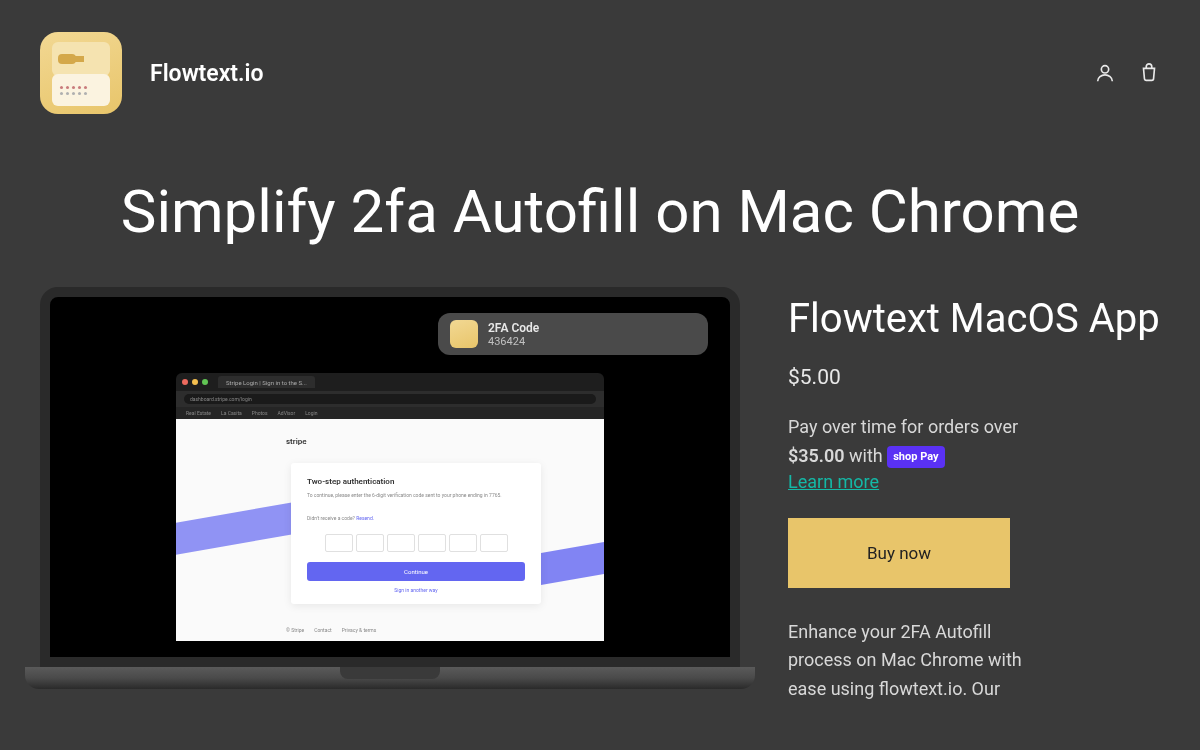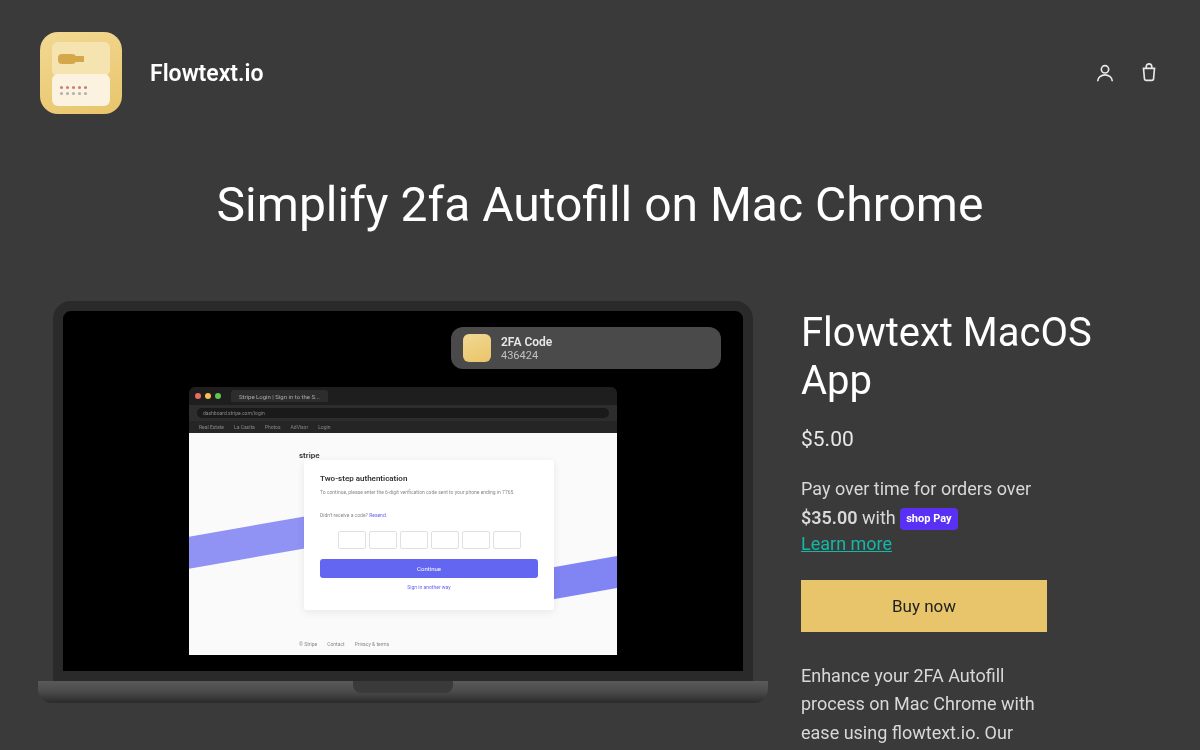--- a/index.html
+++ b/index.html
@@ -108,43 +108,41 @@
   fill: none;
   cursor: pointer;
 }
 
 
 .hero {
   text-align: center;
   margin-top: 42px;
 }
 .hero-title {
-  font-size: 48px;
+  font-size: 60px;
   font-weight: 400;
   color: #fff;
-  margin-bottom: 28px;
 }
 .hero-subtitle {
   font-size: 18px;
   color: #d8d8d8;
   font-weight: 400;
 }
 
 
 .main {
   display: flex;
   gap: 48px;
   padding: 40px 40px 0 40px;
   align-items: flex-start;
 }
 .left-col {
   flex: 1.5;
   display: flex;
   justify-content: center;
-  margin-left: 13px;
 }
 
 
 .laptop {
   position: relative;
   width: 700px;
 }
 .laptop-screen {
   background: #000;
   border: 10px solid #2a2a2a;
@@ -274,26 +272,26 @@
   width: 140px;
   height: 32px;
   background: #6366f1;
   transform: skewY(-10deg);
 }
 .bg1 { top: 95px; left: -20px; opacity: 0.7; }
 .bg2 { top: 130px; right: -30px; opacity: 0.8; }
 
 .auth-card {
   position: absolute;
-  top: 27px;
+  top: 44px;
   left: 115px;
   width: 250px;
   background: #fff;
   border-radius: 3px;
-  padding: 14px 16px 20px 16px;
+  padding: 14px 16px 11px 16px;
   box-shadow: 0 2px 8px rgba(0,0,0,0.08);
 }
 .auth-title {
   font-size: 8px;
   font-weight: 600;
   color: #333;
   margin-bottom: 6px;
 }
 .auth-desc {
   font-size: 5px;
@@ -376,22 +374,22 @@
   font-size: 18px;
   color: #14b8a6;
   text-decoration: underline;
   cursor: pointer;
 }
 .buy-btn {
   background: #e8c56a;
   color: #222;
   font-size: 17px;
   text-align: center;
-  padding: 16px 0;
-  width: 246px;
+  padding: 25px 0;
+  width: 222px;
   margin-top: 26px;
   margin-bottom: 30px;
   cursor: pointer;
 }
 .product-desc {
   font-size: 18px;
   color: #d8d8d8;
   line-height: 1.6;
   width: 250px;
 }

